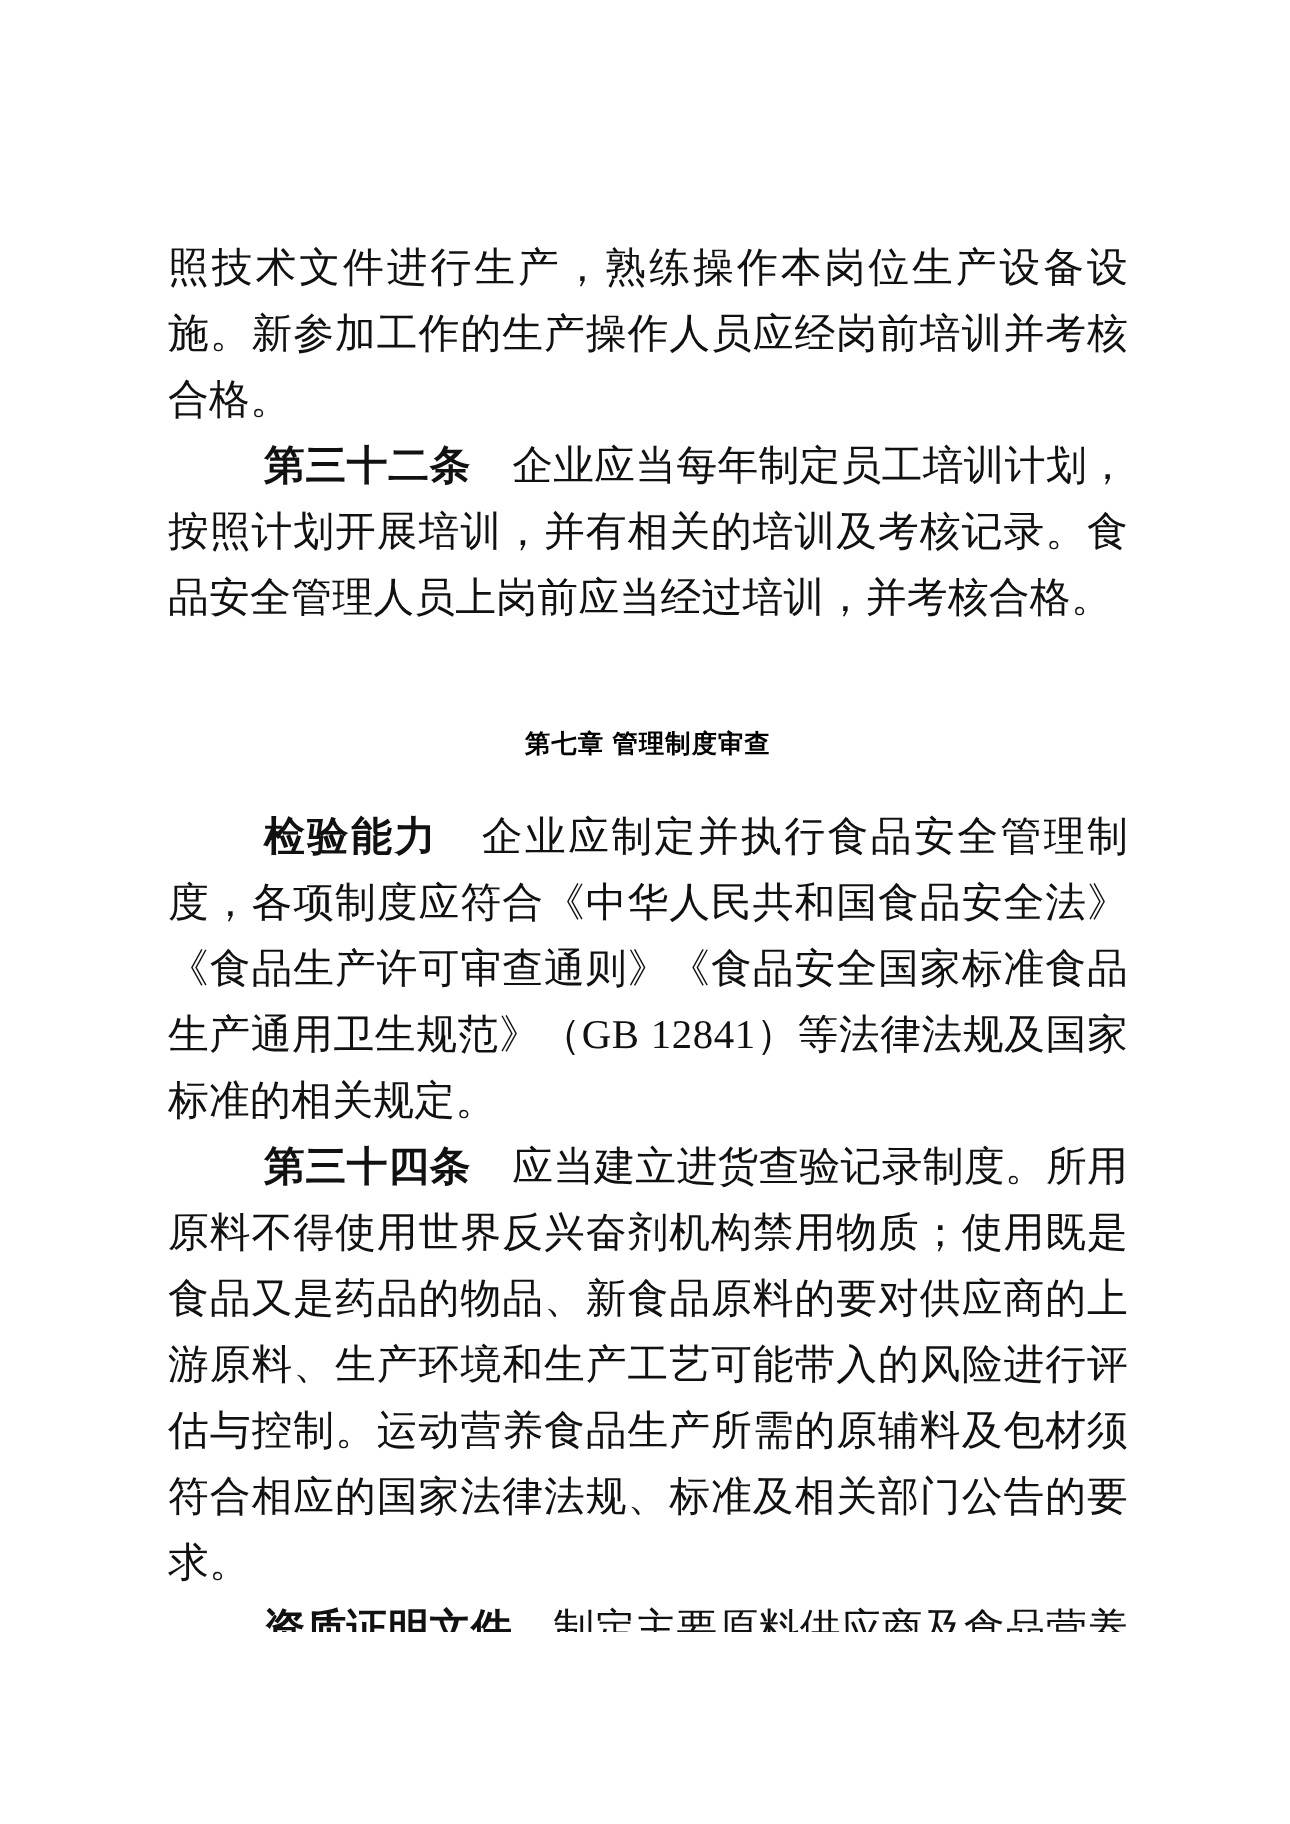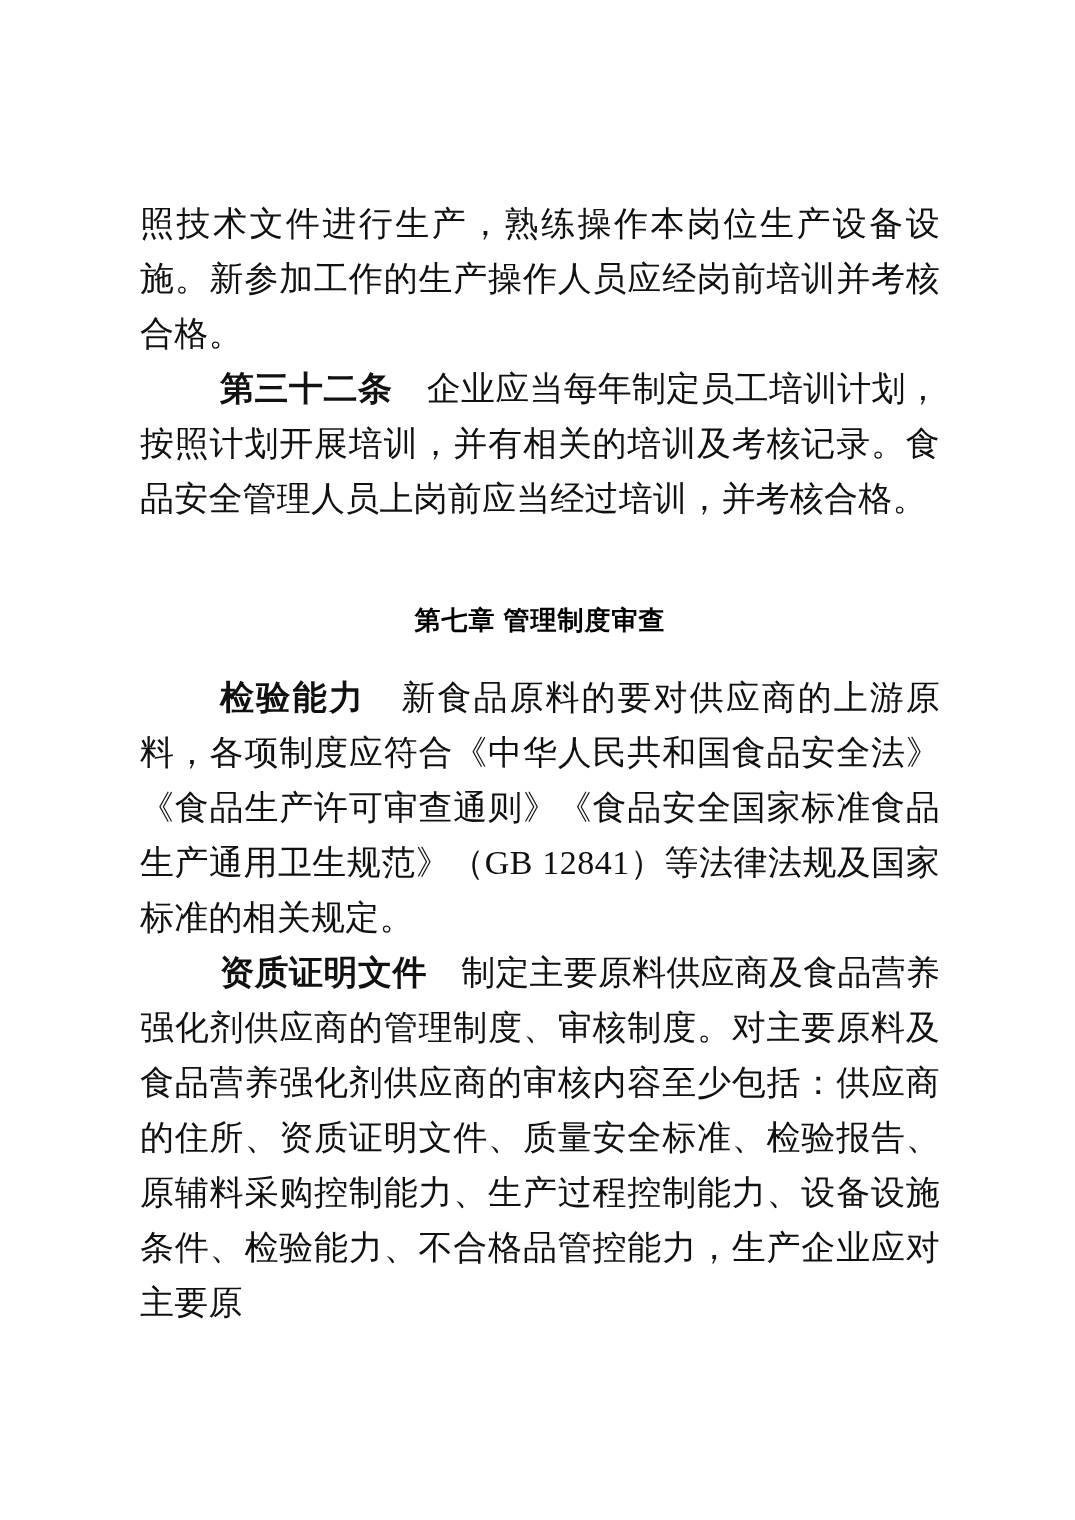--- a/index.html
+++ b/index.html
@@ -47,21 +47,21 @@
   
   .art-no {
     font-weight: 600;
     letter-spacing: 0.5px;
     margin-left: 12px;
   }
   
   .chapter-heading {
     font-family: "Liberation Sans", "DejaVu Sans", sans-serif;
     font-weight: bold;
-    font-size: 26px;
+    font-size: 21px;
     line-height: 55px;
     text-align: center;
     margin: 0;
     padding-top: 67px;
     padding-bottom: 22px;
     letter-spacing: 1px;
     color: #000000;
   }
   
   .latin {
@@ -93,23 +93,26 @@
       <span>照技术文件进行生产，熟练操作本岗位生产设备设施。新参加工作的生产操作人员应经岗前培训并考核合格。</span>
     </p>
 
     <p class="para indent">
       <span class="art-no">第三十二条</span><span>　</span><span>企业应当每年制定员工培训计划，按照计划开展培训，并有相关的培训及考核记录。食品安全管理人员上岗前应当经过培训，并考核合格。</span>
     </p>
 
     <h2 class="chapter-heading">第七章 管理制度审查</h2>
 
     <p class="para indent">
-      <span class="art-no">检验能力</span><span>　</span><span>新食品原料的要对供应商的上游原料，各项制度应符合《中华人民共和国食品安全法》《食品生产许可审查通则》《食品安全国家标准食品生产通用卫生规范》（</span><span class="latin">GB 12841</span><span>）等法律法规及国家标准的相关规定。</span>
+      <span class="art-no">检验能力</span><span>　</span><span>企业应制定并执行食品安全管理制度，各项制度应符合《中华人民共和国食品安全法》《食品生产许可审查通则》《食品安全国家标准食品生产通用卫生规范》（</span><span class="latin">GB 12841</span><span>）等法律法规及国家标准的相关规定。</span>
     </p>
 
+    <p class="para indent">
+      <span class="art-no">第三十四条</span><span>　</span><span>应当建立进货查验记录制度。所用原料不得使用世界反兴奋剂机构禁用物质；使用既是食品又是药品的物品、新食品原料的要对供应商的上游原料、生产环境和生产工艺可能带入的风险进行评估与控制。运动营养食品生产所需的原辅料及包材须符合相应的国家法律法规、标准及相关部门公告的要求。</span>
+    </p>
 
     <p class="para indent">
       <span class="art-no">资质证明文件</span><span>　</span><span>制定主要原料供应商及食品营养强化剂供应商的管理制度、审核制度。对主要原料及食品营养强化剂供应商的审核内容至少包括：供应商的住所、资质证明文件、质量安全标准、检验报告、原辅料采购控制能力、生产过程控制能力、设备设施条件、检验能力、不合格品管控能力，生产企业应对主要原</span>
     </p>
 
   </div>
 
   <div class="page-number">- 13 -</div>
 
 </div>

